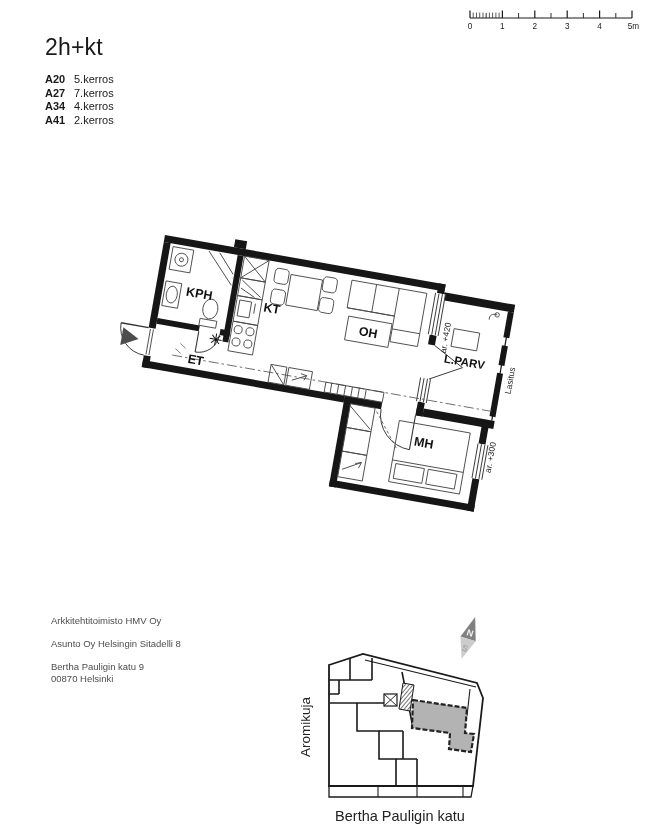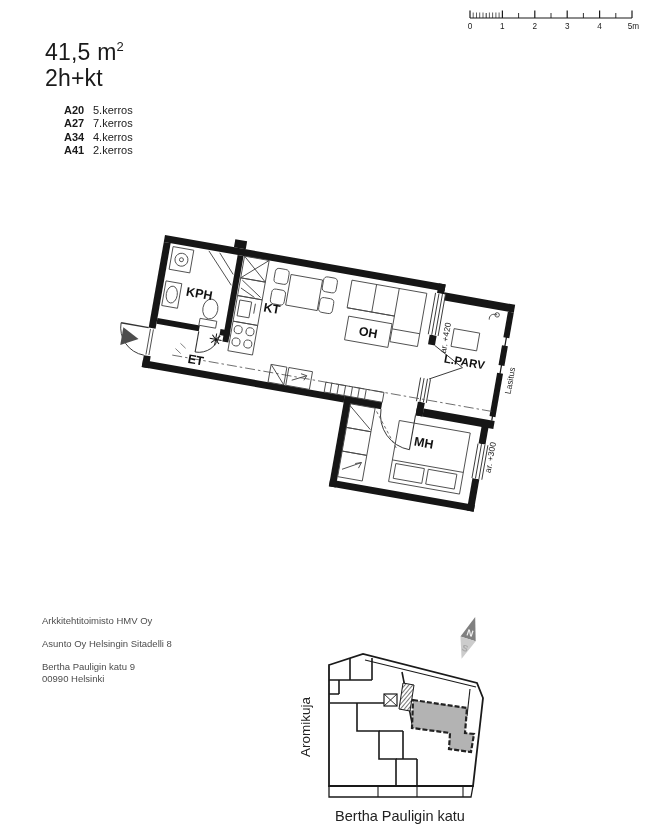--- a/index.html
+++ b/index.html
@@ -5,51 +5,50 @@
   html,body{margin:0;padding:0;}
   body{
     width:652px;height:840px;position:relative;background:#ffffff;
     font-family:"Liberation Sans",sans-serif;color:#1a1a1a;overflow:hidden;
   }
   .abs{position:absolute;}
   #info-block{left:45px;top:34px;}
   .area-line{font-size:23px;line-height:26px;letter-spacing:.2px;}
   .area-line sup{font-size:13px;}
   #apt-list{margin-top:13px;}
-  .apt-row{font-size:11px;line-height:13.6px;margin-left:19px;}
+  .apt-row{font-size:11px;line-height:13.6px;}
   .apt-code{font-weight:bold;display:inline-block;width:29px;}
-  #address-block{left:42px;top:615px;font-size:9.5px;color:#4d4d4d;line-height:12px;}
+  #address-block{left:51px;top:615px;font-size:9.5px;color:#4d4d4d;line-height:12px;}
   .addr-gap{height:11px;}
   svg text{font-family:"Liberation Sans",sans-serif;}
   .room-label{font-weight:bold;font-size:12.5px;fill:#111;}
   .small-note{font-size:8.5px;fill:#222;}
   .scale-num{font-size:8.2px;fill:#1a1a1a;}
   .street{font-size:13.5px;fill:#222;}
 </style>
 </head>
 <body>
 
 <div class="abs" id="info-block">
-  <div class="area-line"><span>41,5 m</span><sup>2</sup></div>
   <div class="area-line">2h+kt</div>
   <div id="apt-list">
     <div class="apt-row"><span class="apt-code">A20</span><span>5.kerros</span></div>
     <div class="apt-row"><span class="apt-code">A27</span><span>7.kerros</span></div>
     <div class="apt-row"><span class="apt-code">A34</span><span>4.kerros</span></div>
     <div class="apt-row"><span class="apt-code">A41</span><span>2.kerros</span></div>
   </div>
 </div>
 
 <div class="abs" id="address-block">
   <div>Arkkitehtitoimisto HMV Oy</div>
   <div class="addr-gap"></div>
   <div>Asunto Oy Helsingin Sitadelli 8</div>
   <div class="addr-gap"></div>
   <div>Bertha Pauligin katu 9</div>
-  <div>00990 Helsinki</div>
+  <div>00870 Helsinki</div>
 </div>
 
 <svg class="abs" style="left:0;top:0;" width="652" height="840" viewBox="0 0 652 840">
   <defs>
     <pattern id="hatchpat" width="3" height="3" patternUnits="userSpaceOnUse" patternTransform="rotate(40)">
       <rect width="3" height="3" fill="#ffffff"></rect>
       <line x1="0" y1="0" x2="0" y2="3" stroke="#1a1a1a" stroke-width="1.2"></line>
     </pattern>
   </defs>
 

